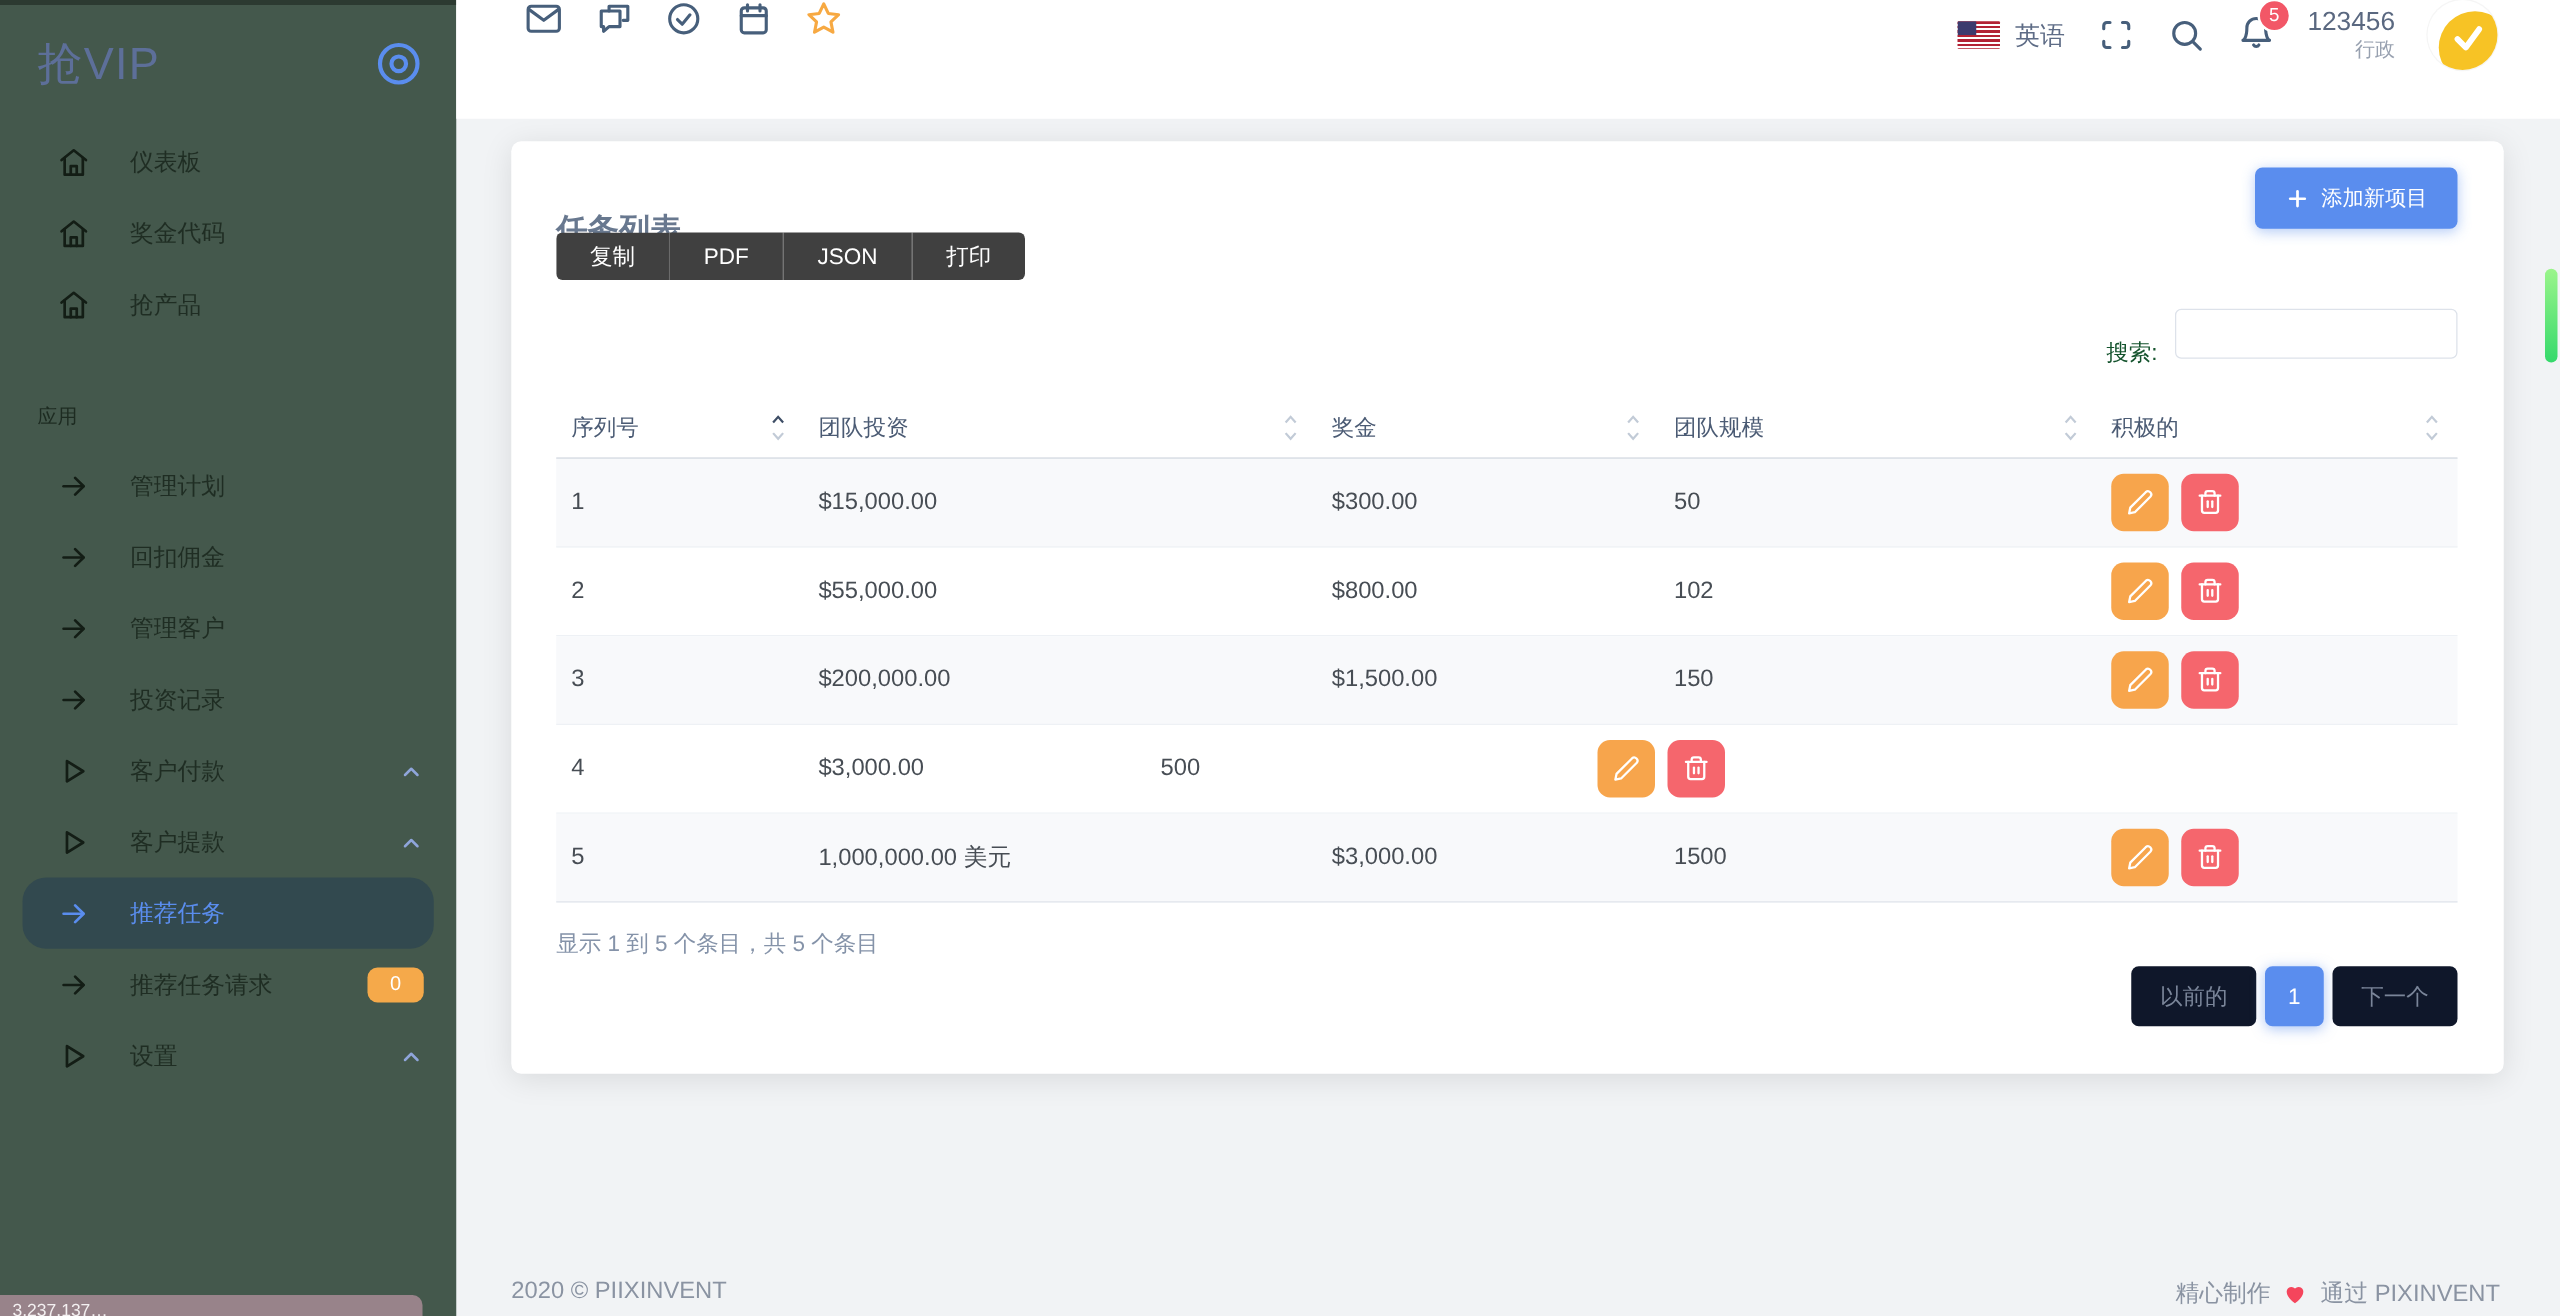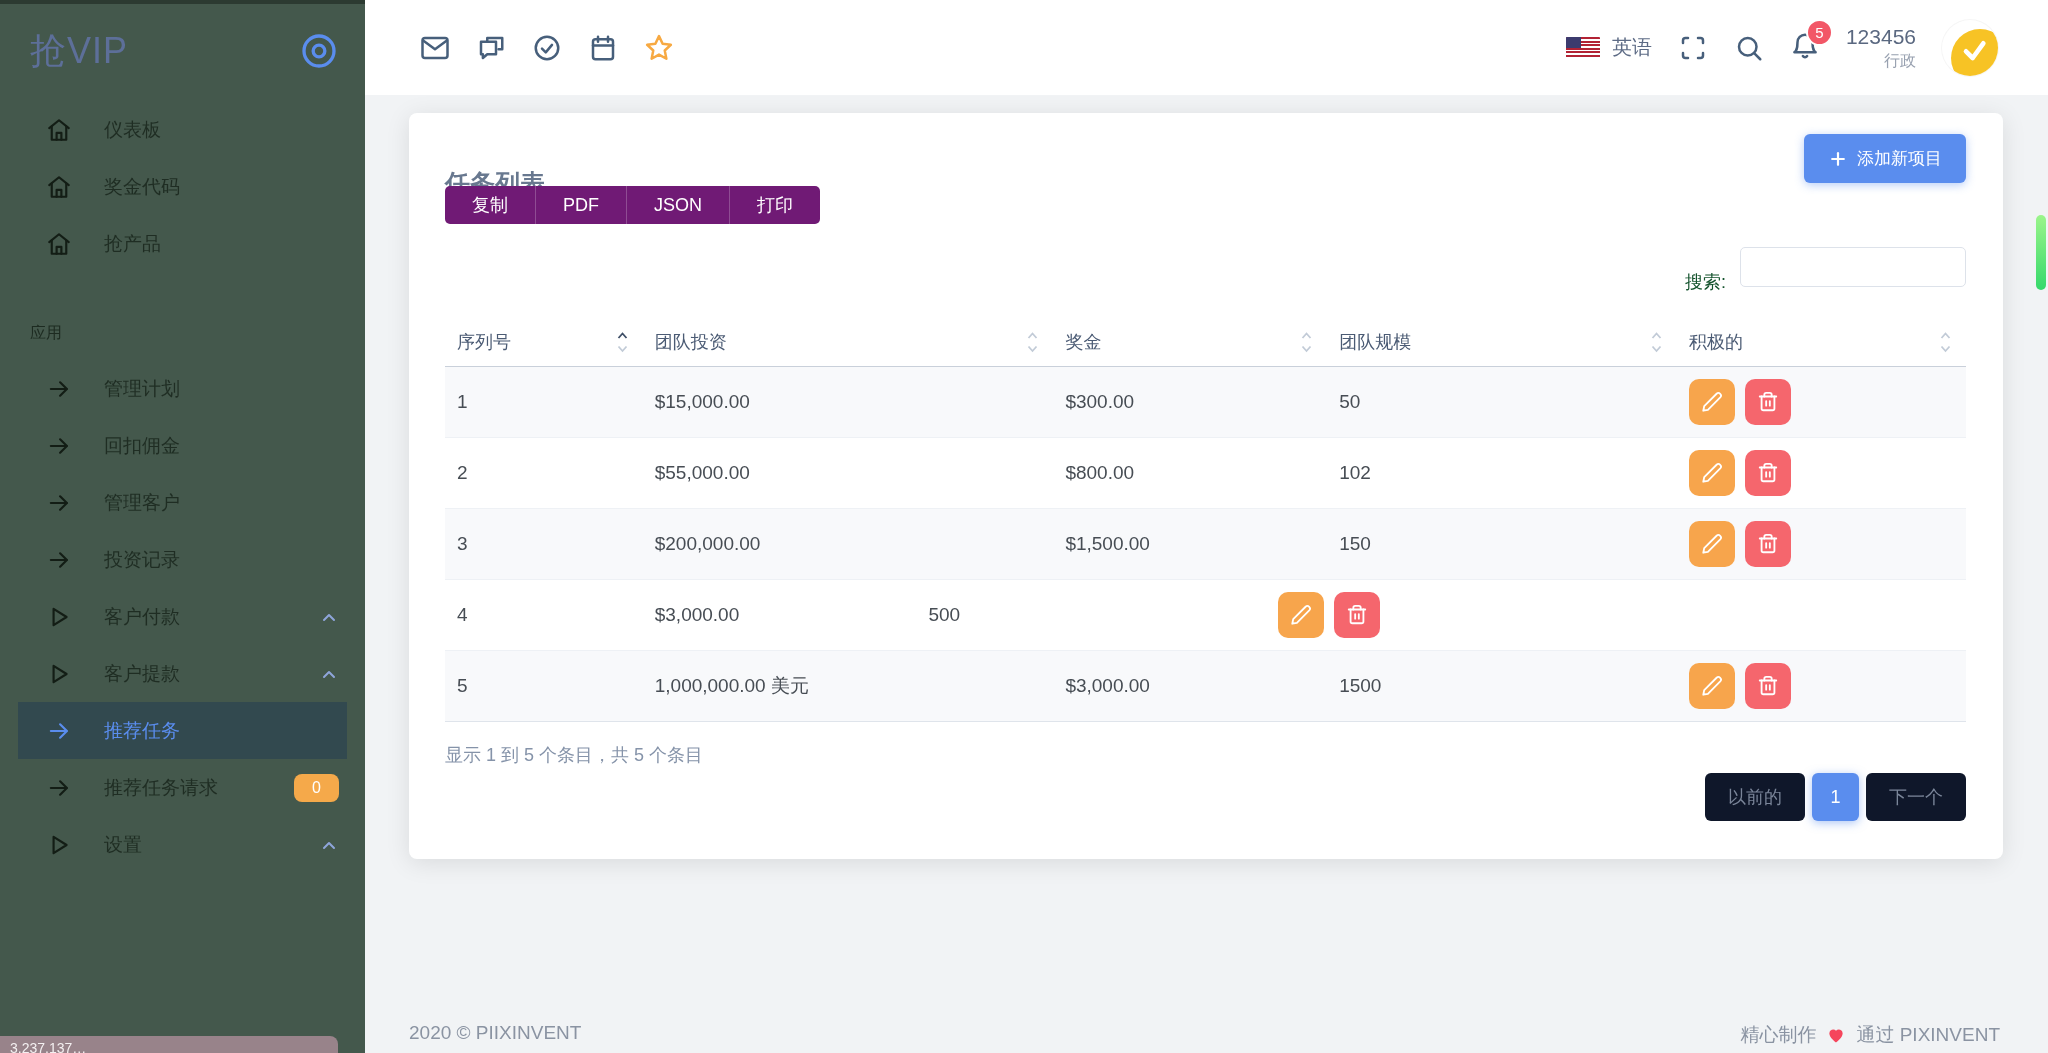--- a/index.html
+++ b/index.html
@@ -10,28 +10,28 @@
   
   .sidebar{position:absolute;left:0;top:0;width:365px;height:1053px;background:#44584c;}
   .sidebar-edge{height:4px;background:#2c3a31;}
   .logo-row{display:flex;align-items:center;justify-content:space-between;padding:22px 26px 0 30px;height:50px;}
   .logo{font-size:36px;color:#5d6f99;letter-spacing:1px;}
   .disc-toggle{width:40px;height:40px;color:#5a8dee;background:none;border:none;padding:0;cursor:pointer;}
   .menu{margin-top:25px;}
   .menu-item{height:57px;display:flex;align-items:center;padding:0 26px 0 46px;color:#1f2d23;font-size:19px;cursor:pointer;}
   .mi-icon{width:26px;height:26px;margin-right:32px;flex:none;color:#131d15;}
   .mi-label{flex:1;}
-  .menu-item.active{margin:0 18px;padding:0 20px 0 28px;border-radius:0;background:#32494f;color:#5a8dee;}
+  .menu-item.active{margin:0 18px;padding:0 20px 0 28px;border-radius:19px;background:#32494f;color:#5a8dee;}
   .menu-item.active .mi-icon{color:#5a8dee;}
   .menu-section{height:72px;display:flex;align-items:flex-end;padding:0 0 16px 30px;font-size:16px;color:#1d2b21;}
   .mi-chevron{width:20px;height:20px;color:#8fa5da;flex:none;}
   .mi-badge{margin-left:auto;background:#f5a94a;color:#fff;font-size:16px;padding:5px 18px;border-radius:8px;}
 
   
-  .topbar{position:absolute;left:365px;top:0;right:0;height:95px;background:#fff;display:flex;align-items:center;
+  .topbar{position:absolute;left:365px;top:0;right:0;height:95px;background:#fff;display:flex;align-items:flex-start;
           padding:0 50px 0 55px;box-sizing:border-box;}
   .tb-icons{display:flex;align-items:center;gap:26px;}
   .tb-icon-btn{width:30px;height:30px;background:none;border:none;padding:0;color:#475f7b;cursor:pointer;}
   .tb-icon-btn.star{color:#f7a942;}
   .tb-spacer{flex:1;}
   .tb-right{display:flex;align-items:center;gap:26px;}
   .lang{display:flex;align-items:center;gap:12px;background:none;border:none;padding:0;cursor:pointer;}
   .flag{position:relative;width:34px;height:22px;background:repeating-linear-gradient(180deg,#b22234 0 2px,#fff 2px 3.6px);
         overflow:hidden;border-radius:1px;}
   .flag .canton{position:absolute;left:0;top:0;width:15px;height:11px;background:#3c3b6e;}
@@ -45,21 +45,21 @@
   .avatar{position:relative;width:56px;height:56px;border-radius:50%;background:#fff;overflow:hidden;
           box-shadow:0 0 0 1px rgba(0,0,0,0.04);cursor:pointer;}
   .avatar-yellow{position:absolute;left:9px;top:9px;width:58px;height:58px;border-radius:50%;background:#f7c325;}
   .avatar-check{position:absolute;left:16px;top:14px;width:32px;height:32px;color:#fff;}
 
   
   .card{position:absolute;left:409px;top:113px;width:1594px;height:746px;background:#fff;border-radius:8px;
         box-shadow:0 4px 25px rgba(0,0,0,0.1);}
   .card-title{position:absolute;left:36px;top:33px;font-size:25px;color:#68788f;}
   .export-group{position:absolute;left:36px;top:73px;display:flex;}
-  .export-btn{background:#701a75;color:#fff;font-size:18px;height:38px;padding:0 27px;display:flex;align-items:center;
+  .export-btn{background:#404040;color:#fff;font-size:18px;height:38px;padding:0 27px;display:flex;align-items:center;
               border:none;border-right:1px solid rgba(255,255,255,0.22);cursor:pointer;}
   .export-btn:first-child{border-radius:5px 0 0 5px;}
   .export-btn:last-child{border-radius:0 5px 5px 0;border-right:none;}
   .add-btn{position:absolute;right:37px;top:21px;height:49px;padding:0 24px;background:#5a8dee;color:#fff;border:none;
            border-radius:6px;font-size:17px;display:flex;align-items:center;gap:9px;cursor:pointer;
            box-shadow:0 2px 10px rgba(90,141,238,0.45);}
   .plus-icon{width:20px;height:20px;}
   .search-row{position:absolute;right:37px;top:127px;display:flex;align-items:center;gap:14px;}
   .search-label{font-size:18px;color:#14532d;margin-top:30px;}
   .search-input{width:226px;height:40px;border:1px solid #dde2ea;border-radius:5px;background:#fff;box-sizing:border-box;

